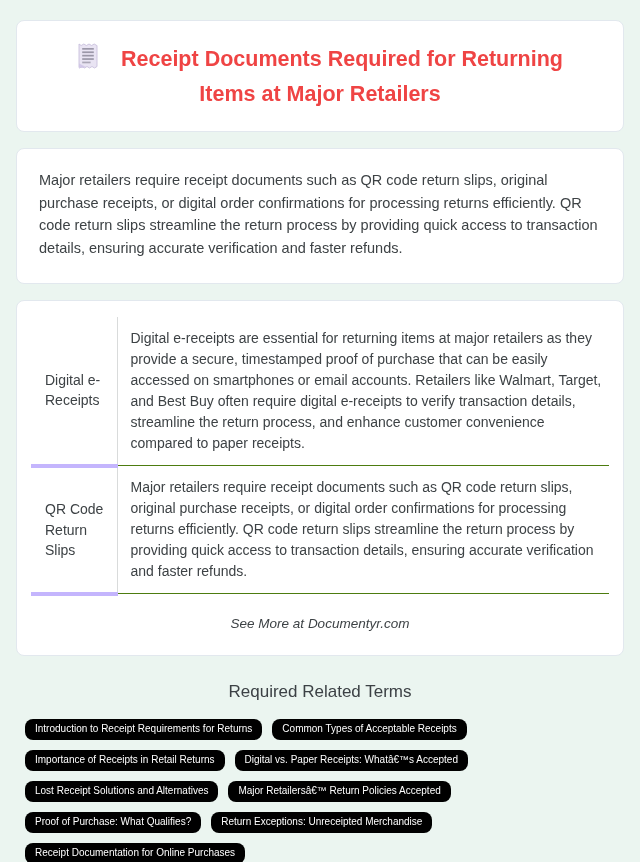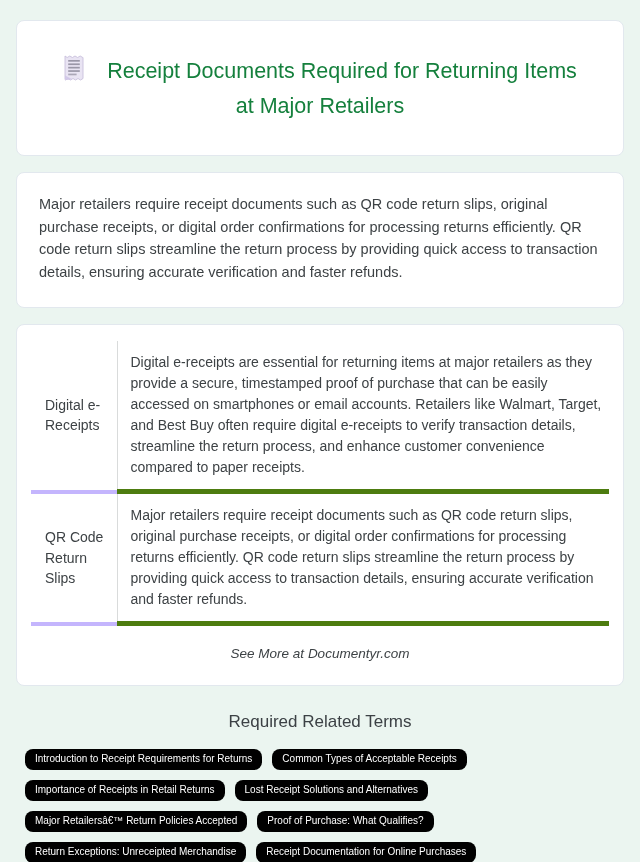--- a/index.html
+++ b/index.html
@@ -15,27 +15,27 @@
 
   .card {
     background: #ffffff;
     border: 1px solid #e2e8ee;
     border-radius: 8px;
   }
 
   
   .card-title { padding: 21px 24px; margin-bottom: 16px; }
   .page-title {
-    margin: 12px auto;
+    margin: 0 auto;
     max-width: 524px;
     font-size: 21.5px;
-    font-weight: 400;
+    font-weight: 700;
     line-height: 1.45;
     text-align: center;
-    color: #15803d;
+    color: #ef4444;
   }
   .receipt-icon {
     display: inline-block;
     vertical-align: -4px;
     margin-right: 22px;
   }
 
   
   .card-intro {
     padding: 20px 22px 24px 22px;
@@ -54,21 +54,21 @@
   }
   .terms-table td { vertical-align: middle; }
   .terms-table td.term {
     width: 86px;
     padding: 12px 10px 12px 14px;
     border-bottom: 4px solid #c4b5fd;
     line-height: 1.45;
   }
   .terms-table td.desc {
     border-left: 1px solid #d9dbdb;
-    border-bottom: 5px solid #4d7c0f;
+    border-bottom: 1px solid #4d7c0f;
     padding: 11px 6px 11px 13px;
     line-height: 1.5;
   }
   .see-more {
     text-align: center;
     font-style: italic;
     font-size: 13.5px;
     margin: 20px 0 10px 0;
     color: #3d4245;
   }
@@ -137,20 +137,21 @@
     </table>
     <div class="see-more"><span>See More at </span><span class="site">Documentyr.com</span></div>
   </div>
 
   <h2 class="related-heading">Required Related Terms</h2>
 
   <div class="tags">
     <button class="tag">Introduction to Receipt Requirements for Returns</button>
     <button class="tag">Common Types of Acceptable Receipts</button>
     <button class="tag">Importance of Receipts in Retail Returns</button>
+    <button class="tag">Digital vs. Paper Receipts: Whatâ€™s Accepted</button>
     <button class="tag">Lost Receipt Solutions and Alternatives</button>
     <button class="tag">Major Retailersâ€™ Return Policies Accepted</button>
     <button class="tag">Proof of Purchase: What Qualifies?</button>
     <button class="tag">Return Exceptions: Unreceipted Merchandise</button>
     <button class="tag">Receipt Documentation for Online Purchases</button>
 
   </div>
 
 </div>
 

